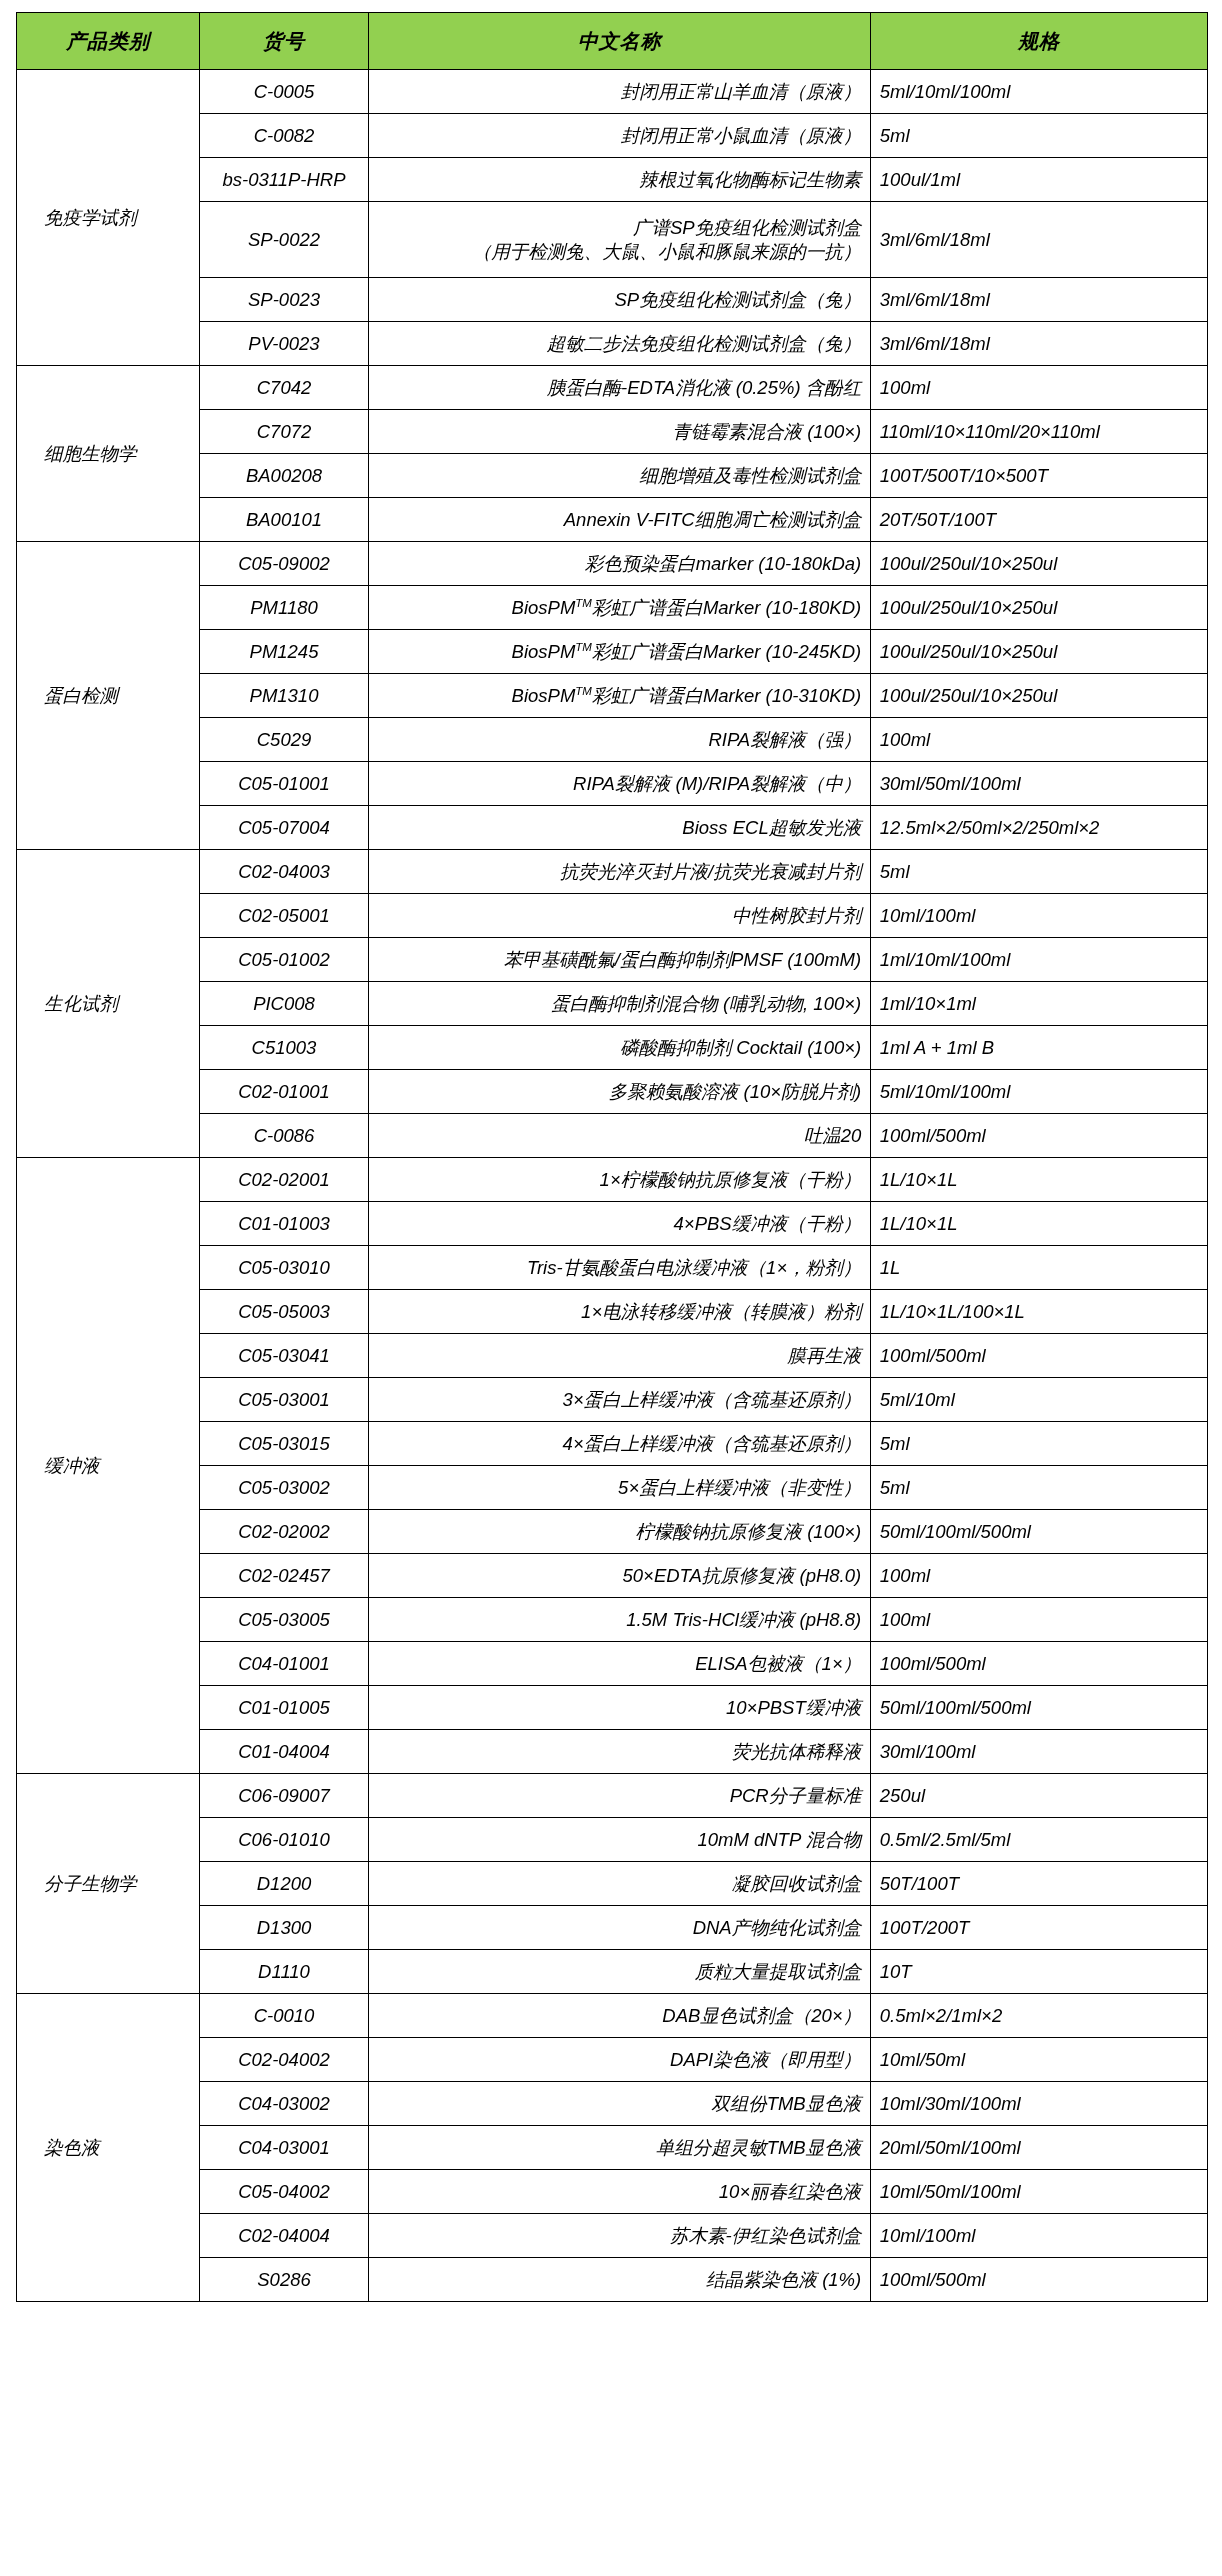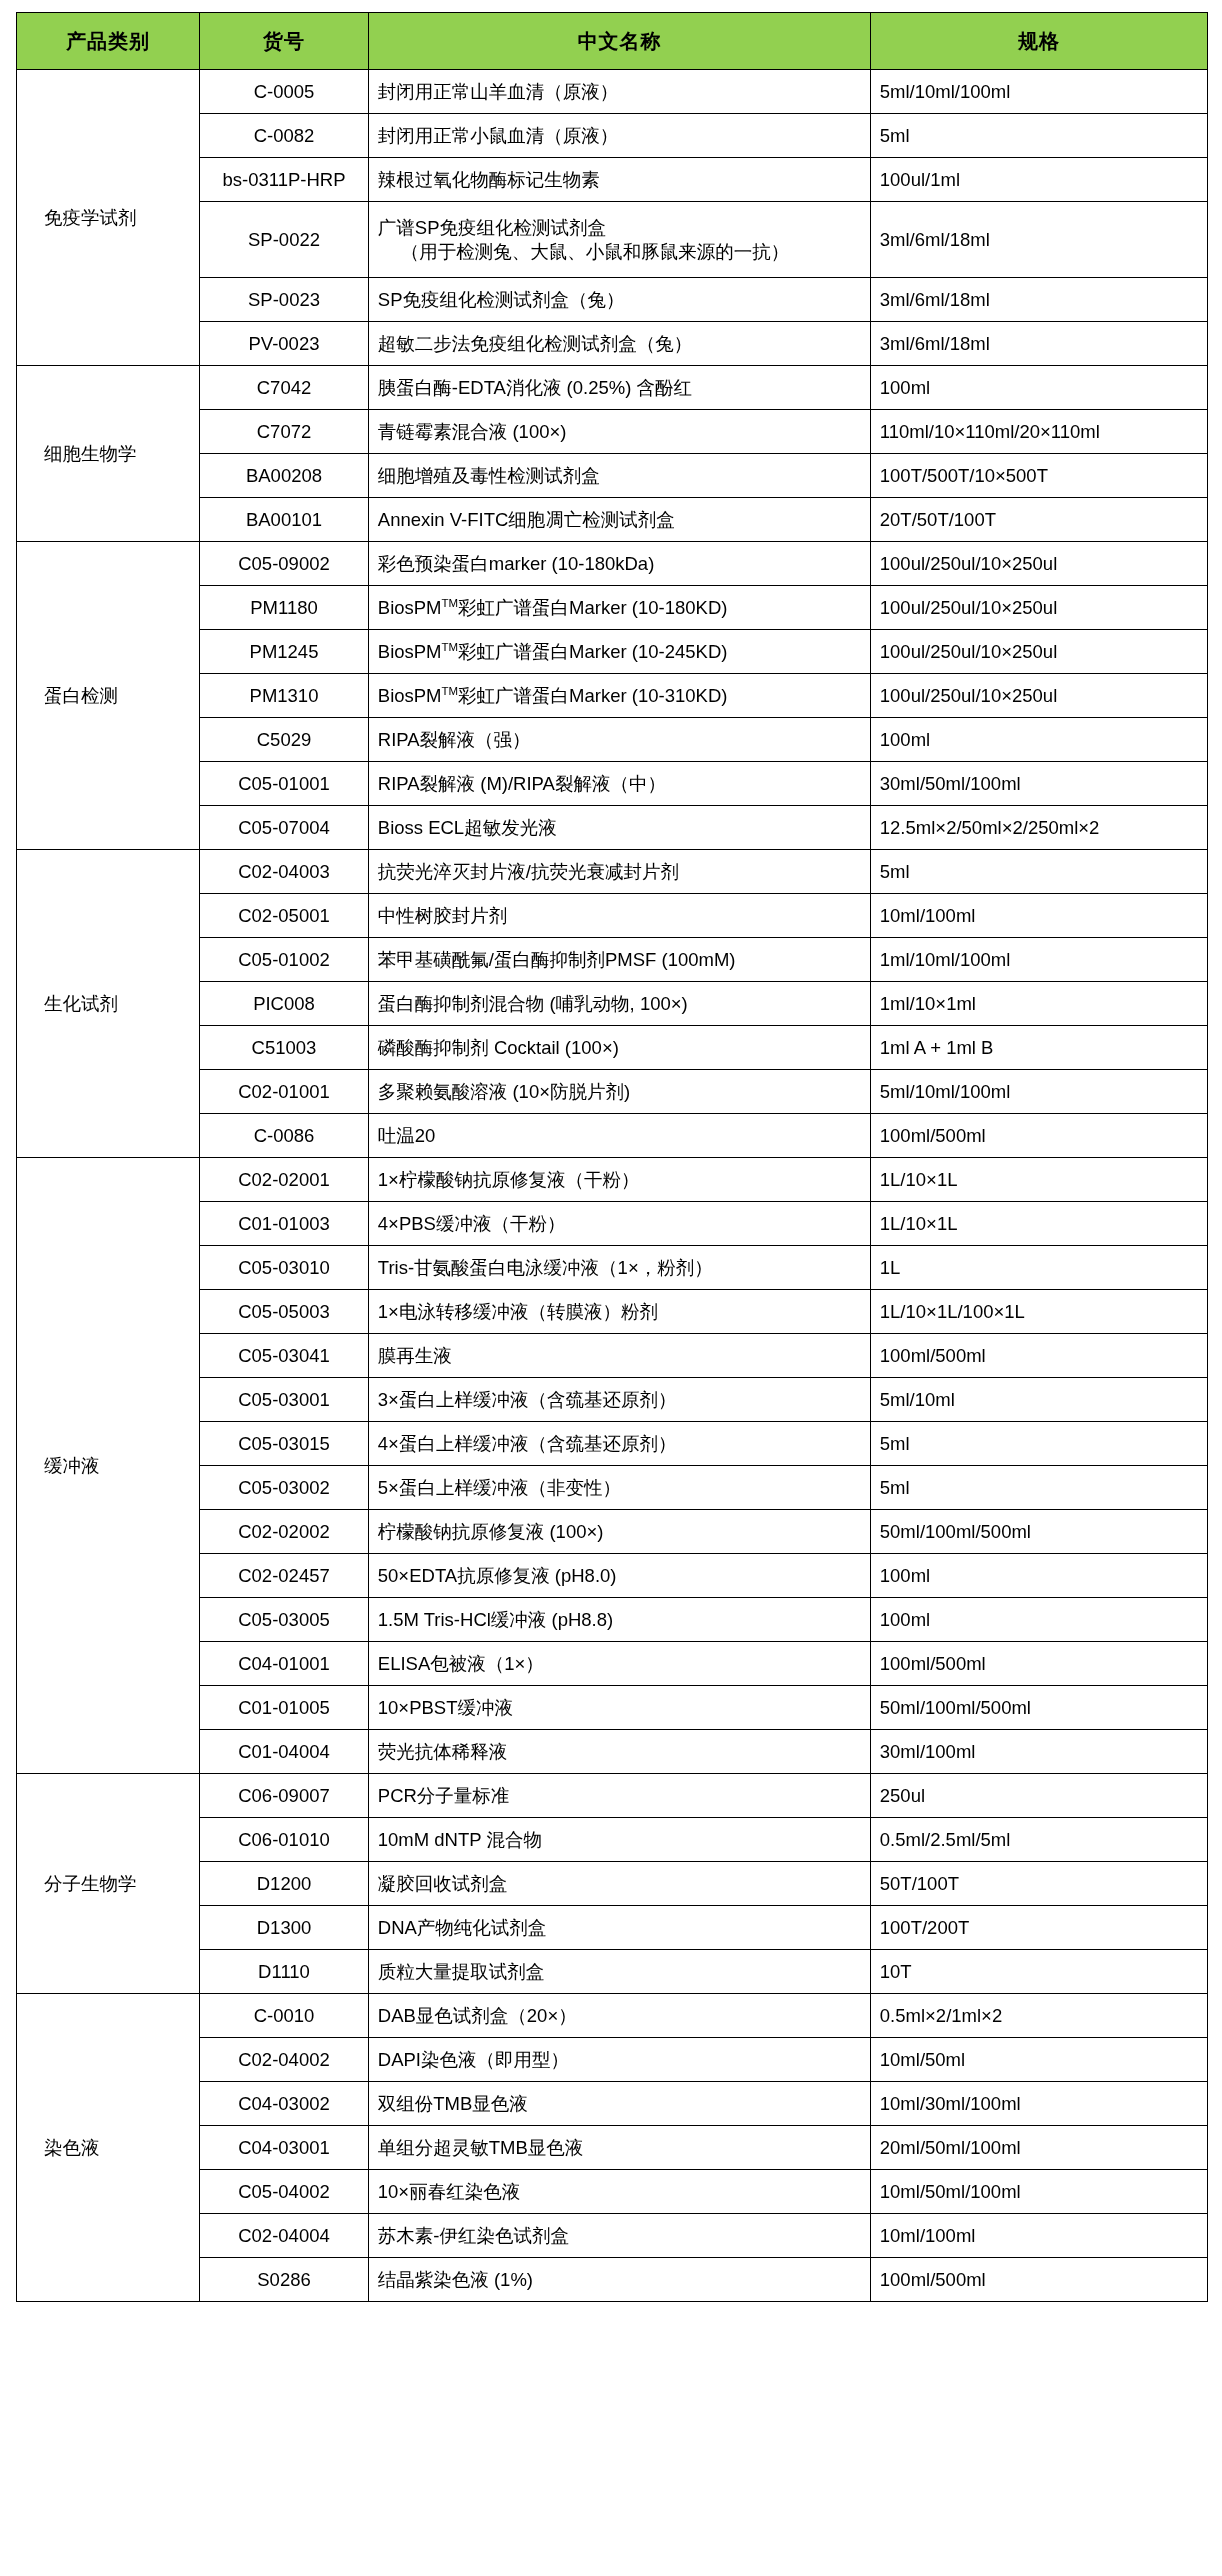--- a/index.html
+++ b/index.html
@@ -10,20 +10,21 @@
   body {
     width: 1222px;
     font-family: "Liberation Sans", "DejaVu Sans", sans-serif;
     color: #000000;
     -webkit-font-smoothing: antialiased;
   }
   .page {
     width: 1222px;
     box-sizing: border-box;
     padding: 12.3px 16px 23px 16px;
+    font-style: italic;
   }
   table.product-table {
     border-collapse: collapse;
     table-layout: fixed;
     width: 1190px;
     border: 1.8px solid #000000;
   }
   table.product-table col.c-category { width: 183px; }
   table.product-table col.c-code     { width: 169px; }
   table.product-table col.c-name     { width: 502px; }
@@ -50,21 +51,21 @@
     line-height: 1.3;
     background: #ffffff;
   }
   td.cat-cell {
     text-align: left;
     vertical-align: middle;
     padding-left: 27px;
     font-size: 18.5px;
   }
   td.code-cell { text-align: center; }
-  td.name-cell { text-align: left; margin-top: 20px; }
+  td.name-cell { text-align: right; margin-top: 20px; }
   td.spec-cell { text-align: left; }
 
   td.name-cell .line2 {
     display: block;
     padding-left: 23px;
   }
   sup.tm {
     font-size: 0.62em;
     vertical-align: super;
     line-height: 0;

